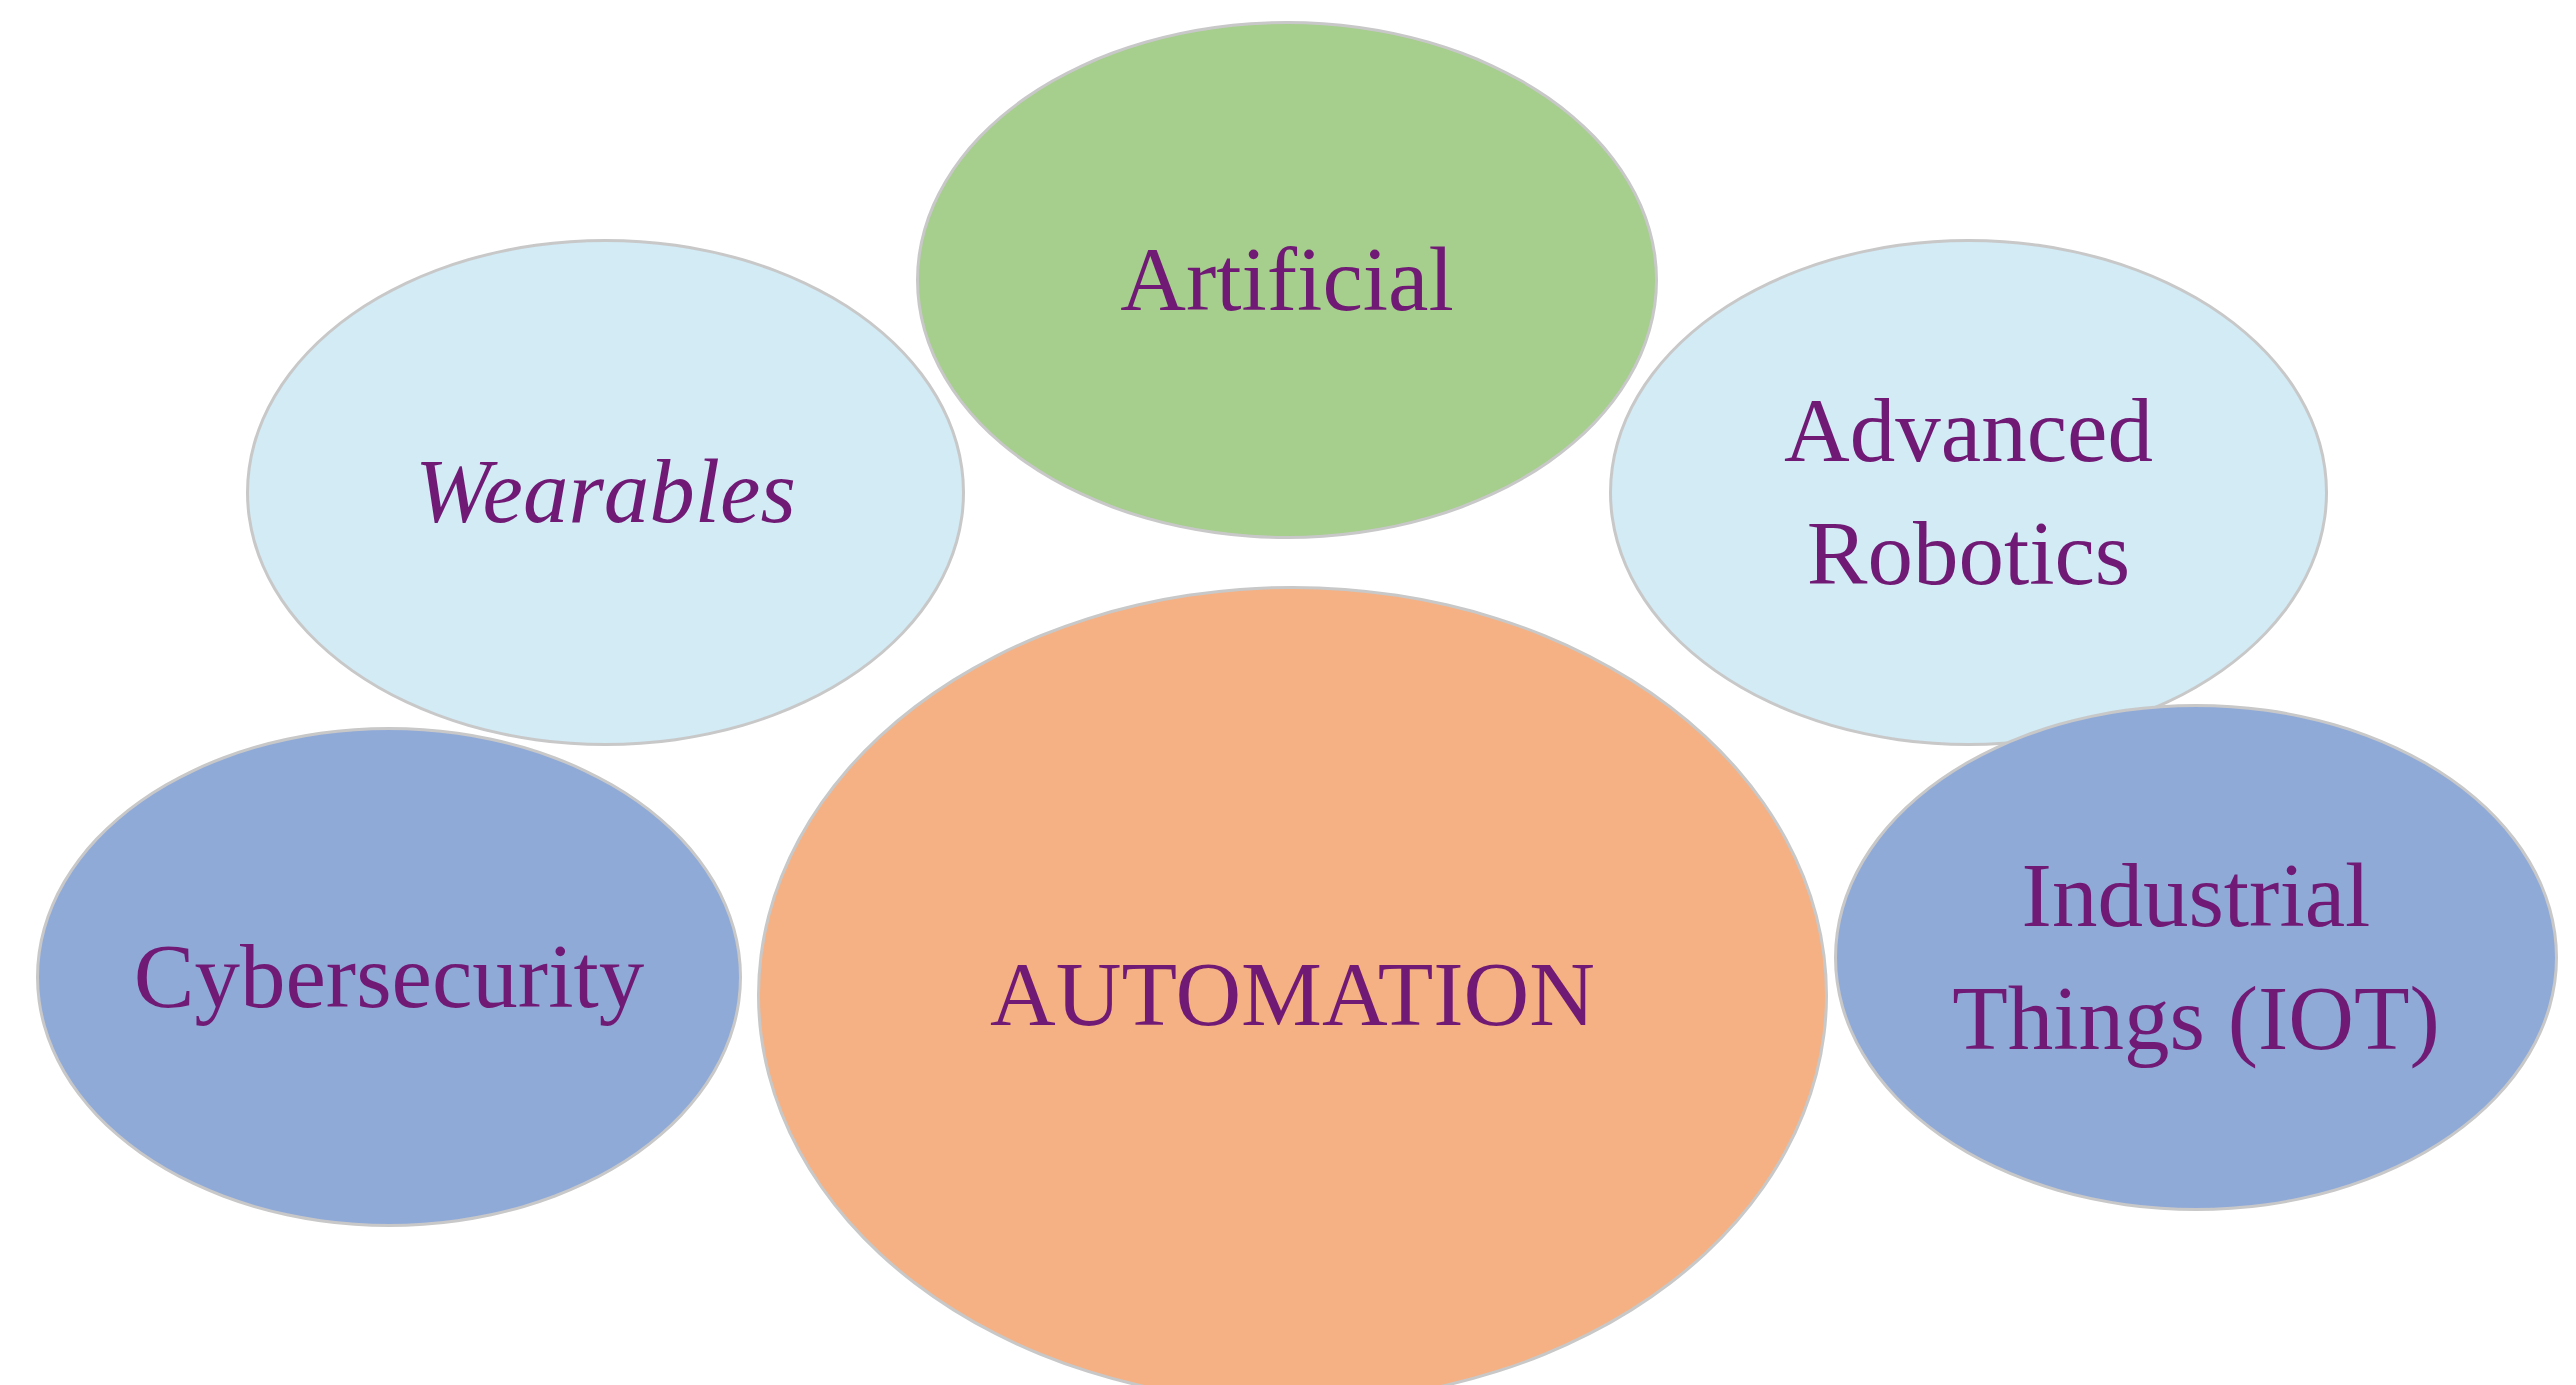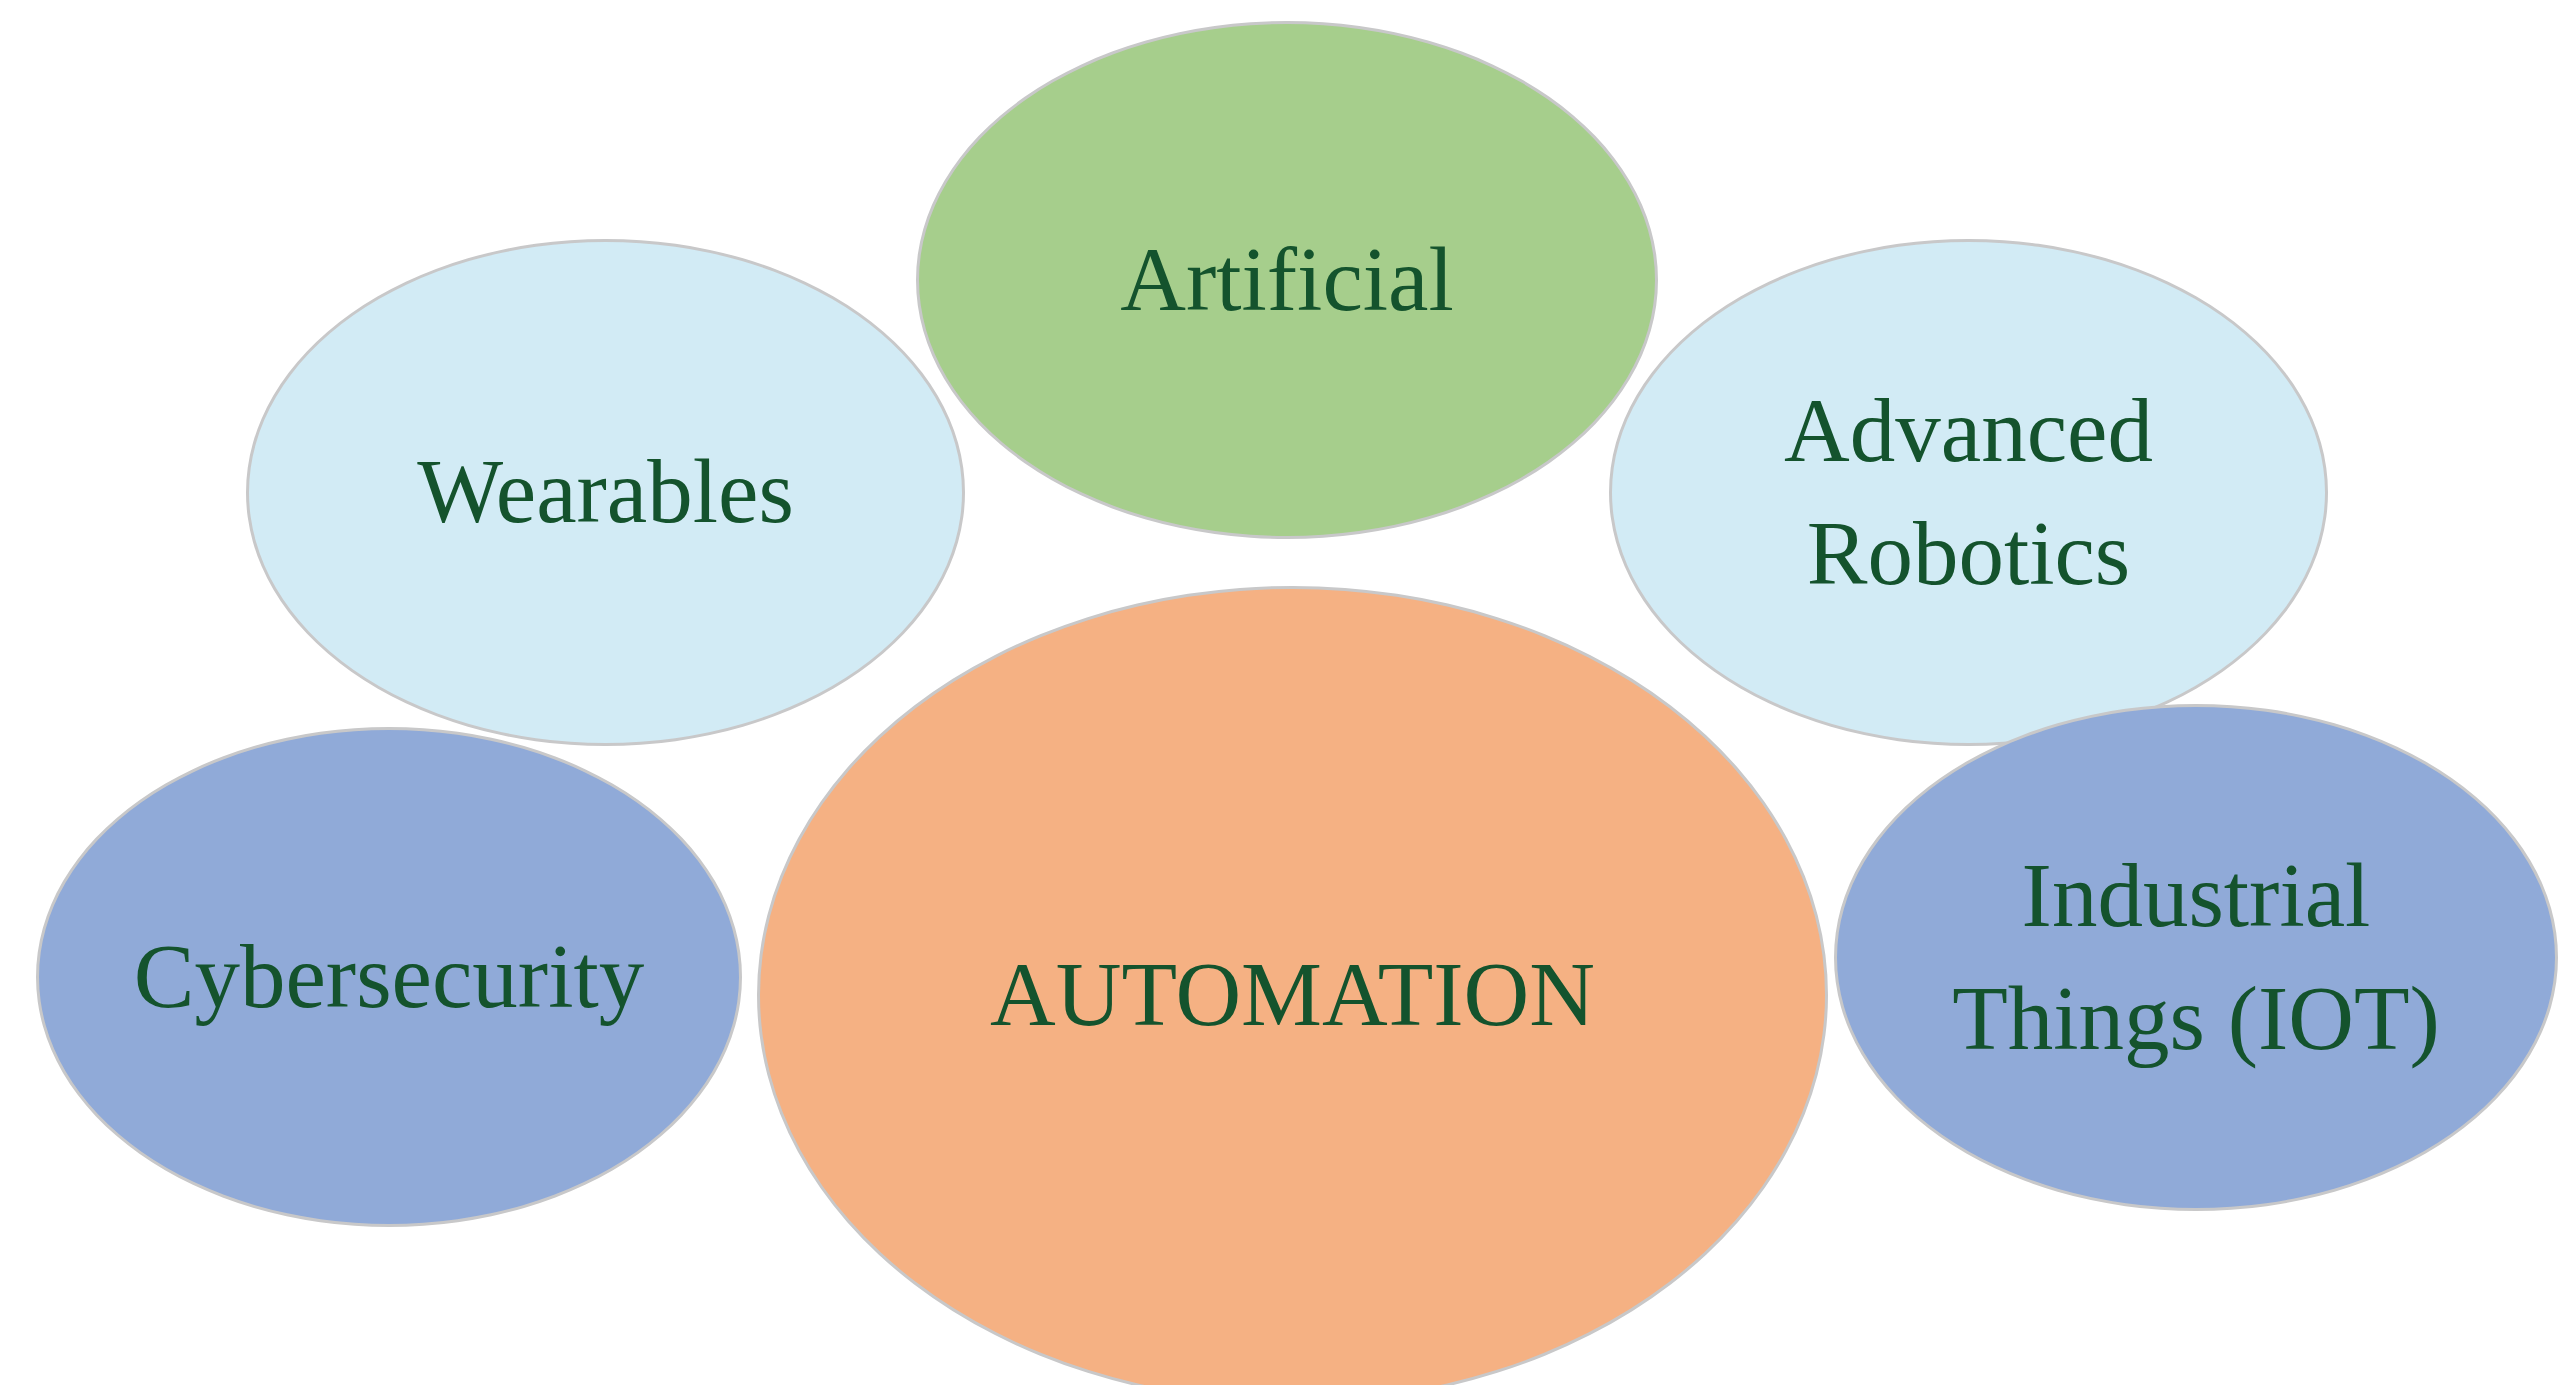--- a/index.html
+++ b/index.html
@@ -21,21 +21,21 @@
     border-radius: 50%;
     border: 3px solid #c8c8c9;
     display: flex;
     align-items: center;
     justify-content: center;
     text-align: center;
   }
   .label {
     font-size: 91px;
     line-height: 1.35;
-    color: #14532d;
+    color: #701a75;
     white-space: nowrap;
   }
   .label span { display: block; }
 
   
   .el-ai            { left: 916px; top: 21px;  width: 742px;  height: 518px; }
   .el-wearables     { left: 246px;  top: 239px; width: 719px;  height: 507px; }
   .el-robotics      { left: 1609px; top: 239px; width: 719px;  height: 507px; }
   .el-cyber         { left: 36px;   top: 727px; width: 706px;  height: 500px; }
   .el-iot           { left: 1834px; top: 704px; width: 724px;  height: 507px; align-items: center; }
@@ -45,21 +45,21 @@
 <body>
 
 <div class="canvas">
 
   <div class="ellipse el-ai" style="background: rgb(166, 206, 140);">
     <div class="label">
       <span>Artificial</span>
     </div>
   </div>
 
-  <div class="ellipse el-wearables" style="background: rgb(210, 235, 245);">
+  <div class="ellipse el-wearables" style="background: rgb(210, 235, 245); font-style: italic;">
     <div class="label">
       <span>Wearables</span>
     </div>
   </div>
 
   <div class="ellipse el-cyber" style="background: rgb(144, 170, 216);">
     <div class="label">
       <span>Cybersecurity</span>
     </div>
   </div>

